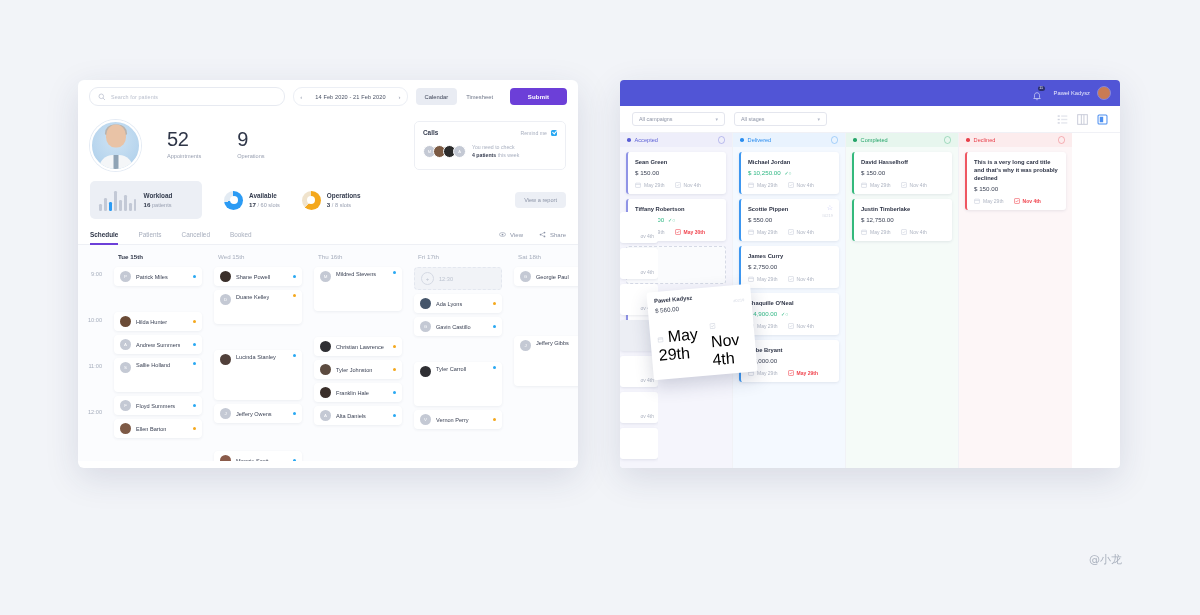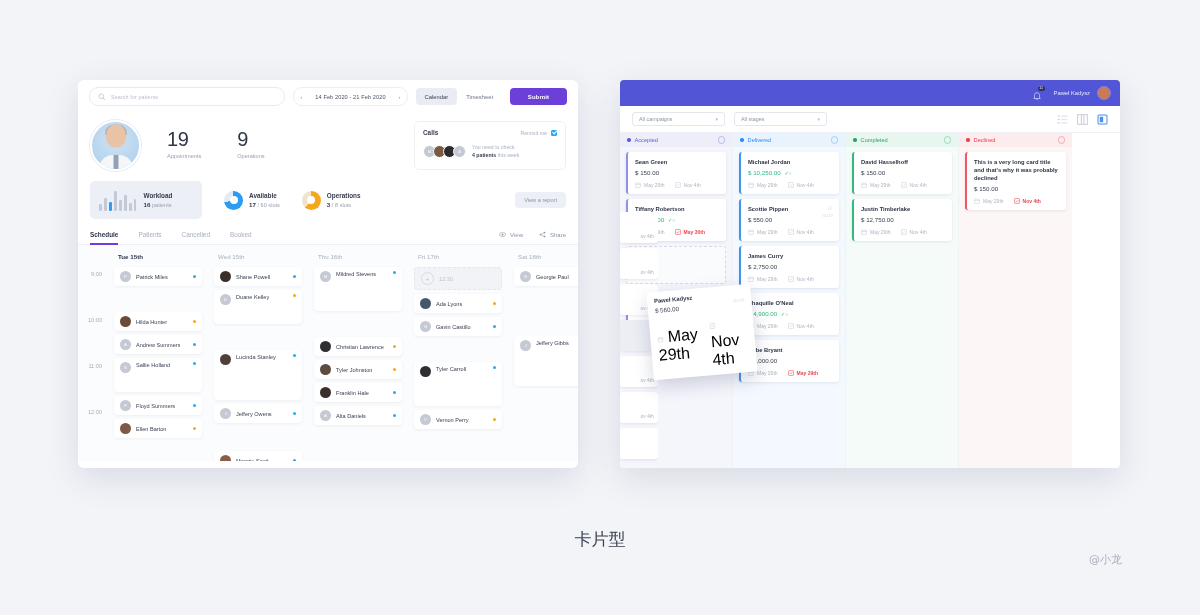--- a/index.html
+++ b/index.html
@@ -220,21 +220,21 @@
 
     <div class="summary">
       <div class="doc-avatar">
         <div class="hair"></div>
           <div class="head"></div>
           <div class="body"></div>
           <div class="tie"></div>
       </div>
       <div class="kpis">
         <div class="kpi">
-          <div class="num">19</div>
+          <div class="num">52</div>
           <div class="lbl">Appointments</div>
         </div>
         <div class="kpi">
           <div class="num">9</div>
           <div class="lbl">Operations</div>
         </div>
       </div>
       <div class="calls">
         <div class="calls-top">
           <div class="calls-title">Calls</div>
@@ -847,15 +847,14 @@
       <span class="mi">
         <svg width="6" height="6" viewBox="0 0 16 16">
           <rect x="1.5" y="1.5" width="13" height="13" rx="1.5" fill="none" stroke="#c6cbd8" stroke-width="1.4"></rect>
           <path d="M4.5 8 L7 10.5 L11.5 5.5" fill="none" stroke="#c6cbd8" stroke-width="1.4"></path>
         </svg>
         <span>Nov 4th</span>
       </span>
     </div>
   </div>
 
-  <div class="caption">卡片型</div>
   <div class="watermark">@小龙</div>
 </div>
 
 </body></html>

